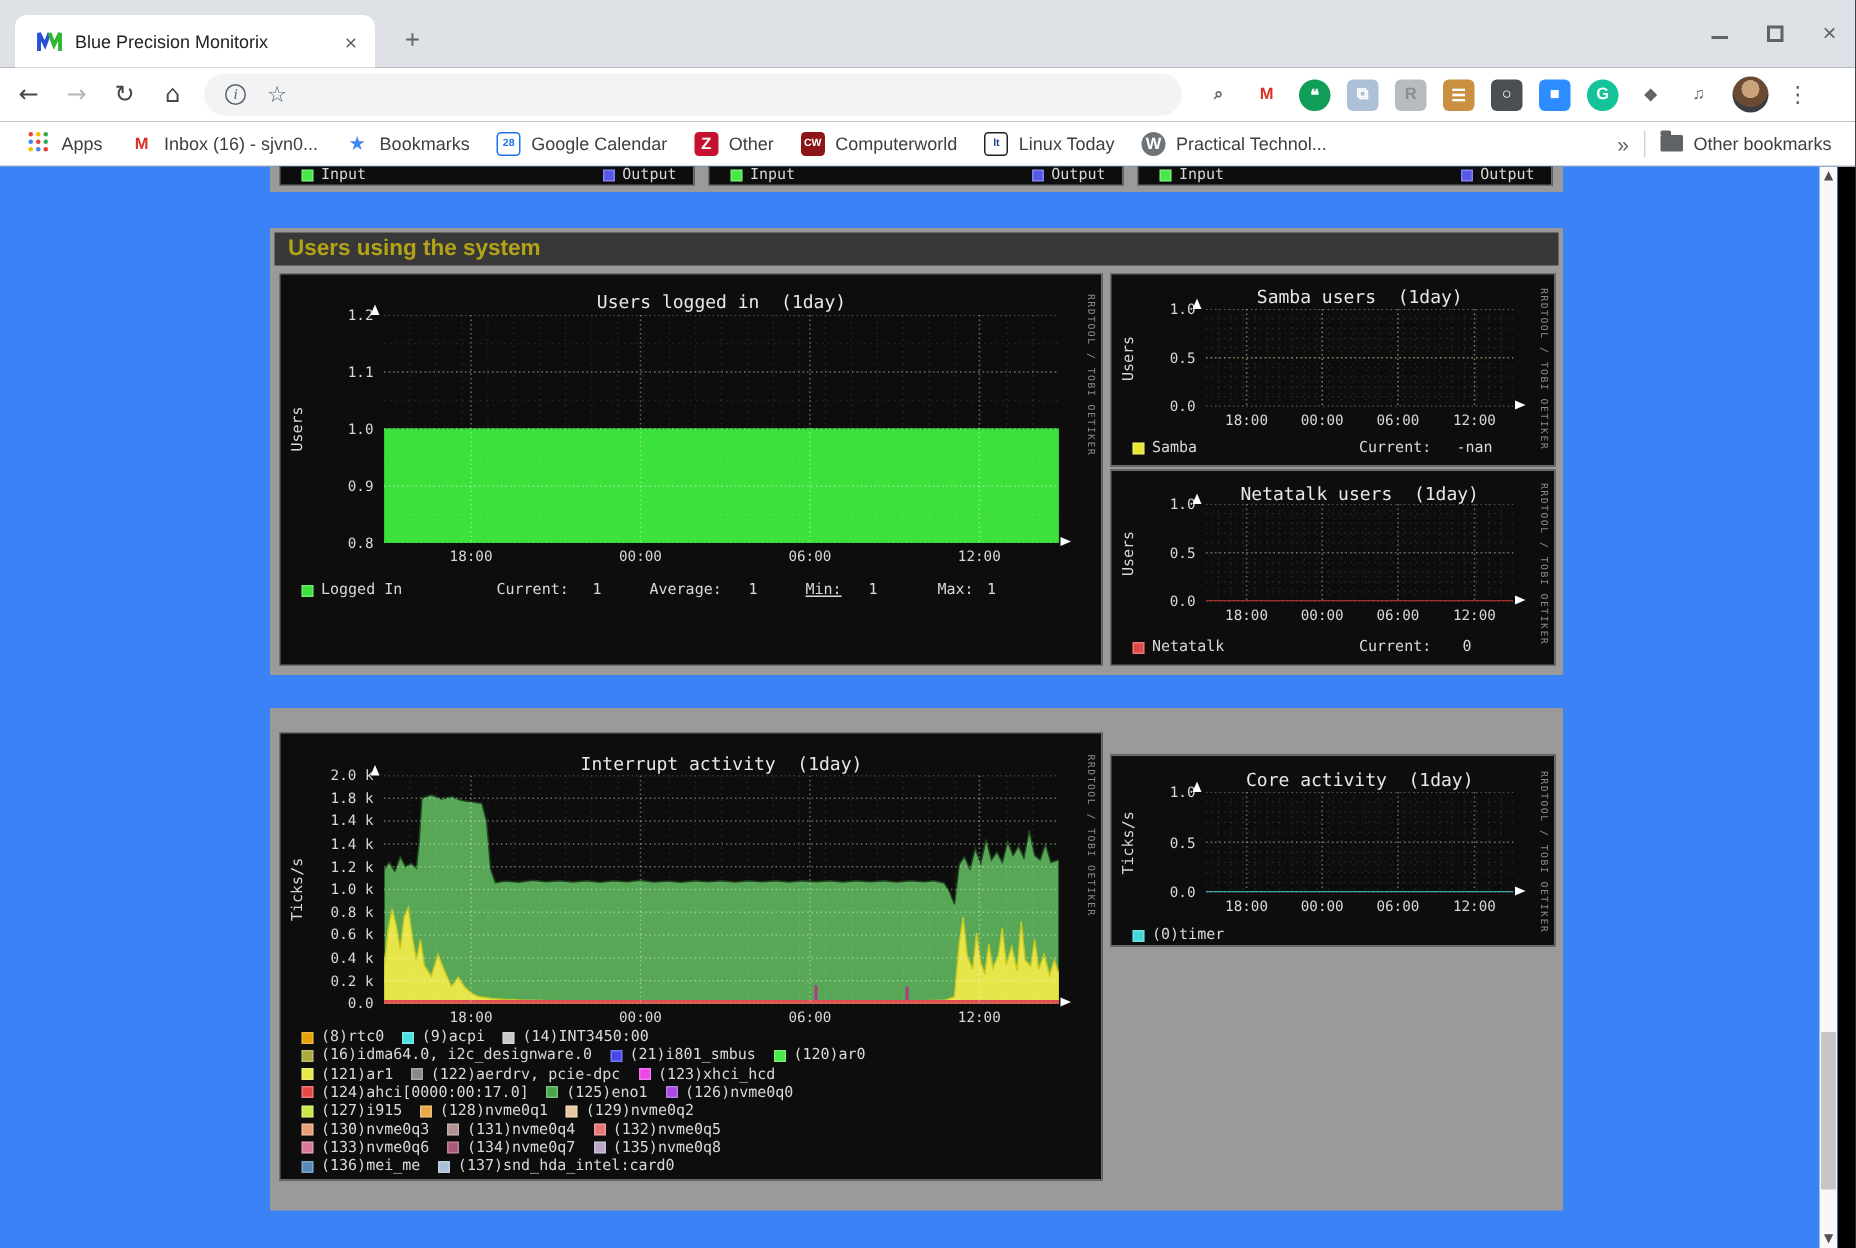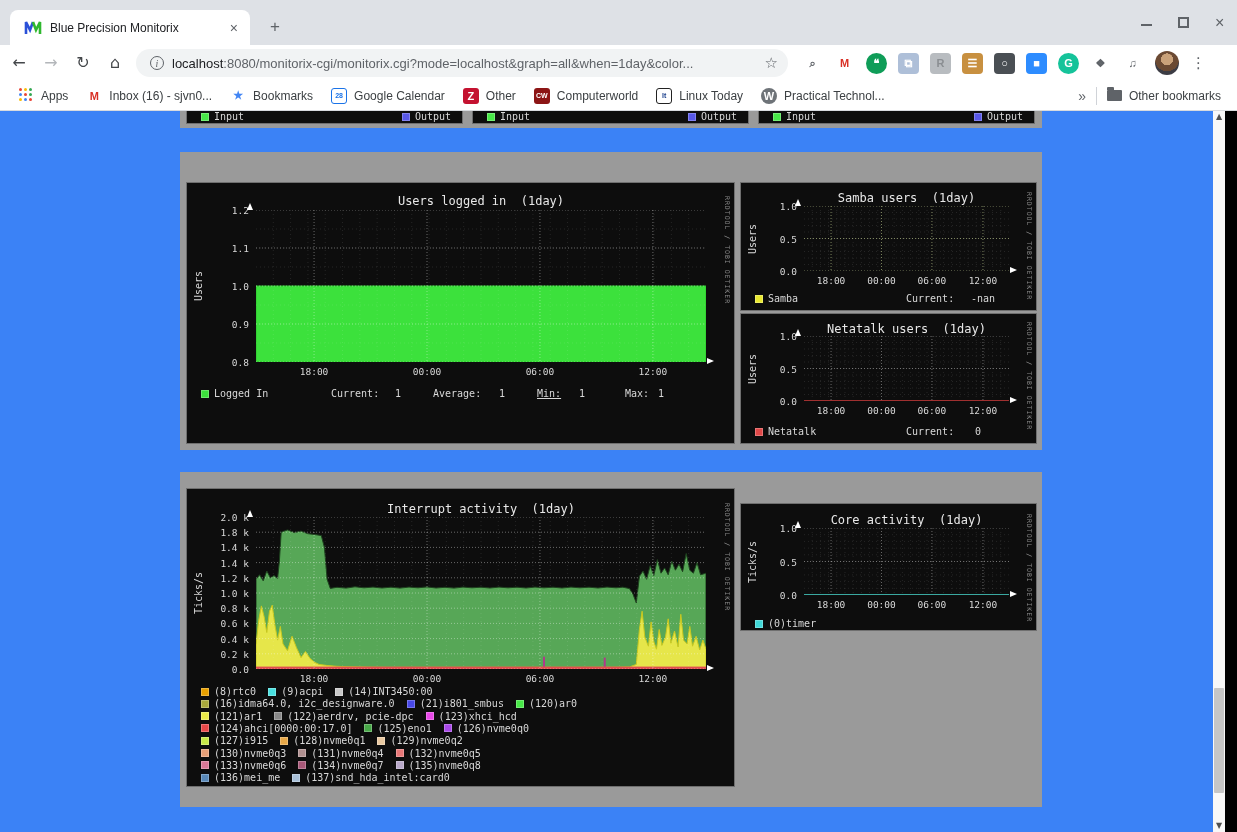--- a/index.html
+++ b/index.html
@@ -109,21 +109,20 @@
     </div>
   </div>
 
   <div class="toolbar">
     <div class="navbtn">←</div>
     <div class="navbtn disabled">→</div>
     <div class="navbtn">↻</div>
     <div class="navbtn">⌂</div>
     <div class="omnibox">
       <span class="info-badge">i</span>
-      <span class="url"><b>localhost</b><span>:8080/monitorix-cgi/monitorix.cgi?mode=localhost&amp;graph=all&amp;when=1day&amp;color...</span></span>
       <span class="omni-star">☆</span>
     </div>
     <div class="ext-row" id="ext-row">
         <div class="ext" style="background: transparent; color: rgb(95, 99, 104);">⌕</div>
         <div class="ext" style="background: transparent; color: rgb(217, 48, 37);">M</div>
         <div class="ext" style="background: rgb(15, 157, 88); color: rgb(255, 255, 255); border-radius: 50%;">❝</div>
         <div class="ext" style="background: rgb(174, 191, 216); color: rgb(255, 255, 255);">⧉</div>
         <div class="ext" style="background: rgb(184, 188, 192); color: rgb(138, 142, 146);">R</div>
         <div class="ext" style="background: rgb(200, 144, 64); color: rgb(255, 255, 255);">☰</div>
         <div class="ext" style="background: rgb(74, 79, 84); color: rgb(255, 255, 255);">○</div>
@@ -198,20 +197,21 @@
         </div>
         <div class="graph-box" style="left: 292px; top: -2px; width: 277px; height: 15px;">
           <div class="legend-row" style="left: 14px; top: 1px; width: 250px; justify-content: space-between;"><span class="legend-item"><span class="swatch" style="background: rgb(72, 232, 72);"></span><span>Input</span></span><span class="legend-item"><span class="swatch" style="background: rgb(88, 88, 232);"></span><span>Output</span></span></div>
         </div>
         <div class="graph-box" style="left: 578px; top: -2px; width: 277px; height: 15px;">
           <div class="legend-row" style="left: 14px; top: 1px; width: 250px; justify-content: space-between;"><span class="legend-item"><span class="swatch" style="background: rgb(72, 232, 72);"></span><span>Input</span></span><span class="legend-item"><span class="swatch" style="background: rgb(88, 88, 232);"></span><span>Output</span></span></div>
         </div>
       </div>
 
     <div class="mx-container" style="left:180px; top:41px; width:862px; height:298px;">
+      <div class="mx-header">Users using the system</div>
       <div class="section-body" id="section-0" style="position:absolute;left:0;top:0;width:862px;height:298px;">
           <div class="graph-box" style="left: 6px; top: 30px; width: 549px; height: 262px;">
             <div class="gtitle" style="left: 69px; top: 11px; width: 450px;">Users logged in  (1day)</div>
             <div class="gylabel" style="left: 6px; top: 58px; height: 90px;">Users</div>
             <div class="gbrand" style="left: 536px; top: 13px;">RRDTOOL / TOBI OETIKER</div>
             <div class="ytick" style="left: 0px; width: 62px; top: 22px;">1.2</div>
             <div class="ytick" style="left: 0px; width: 62px; top: 60px;">1.1</div>
             <div class="ytick" style="left: 0px; width: 62px; top: 98px;">1.0</div>
             <div class="ytick" style="left: 0px; width: 62px; top: 136px;">0.9</div>
             <div class="ytick" style="left: 0px; width: 62px; top: 174px;">0.8</div>

